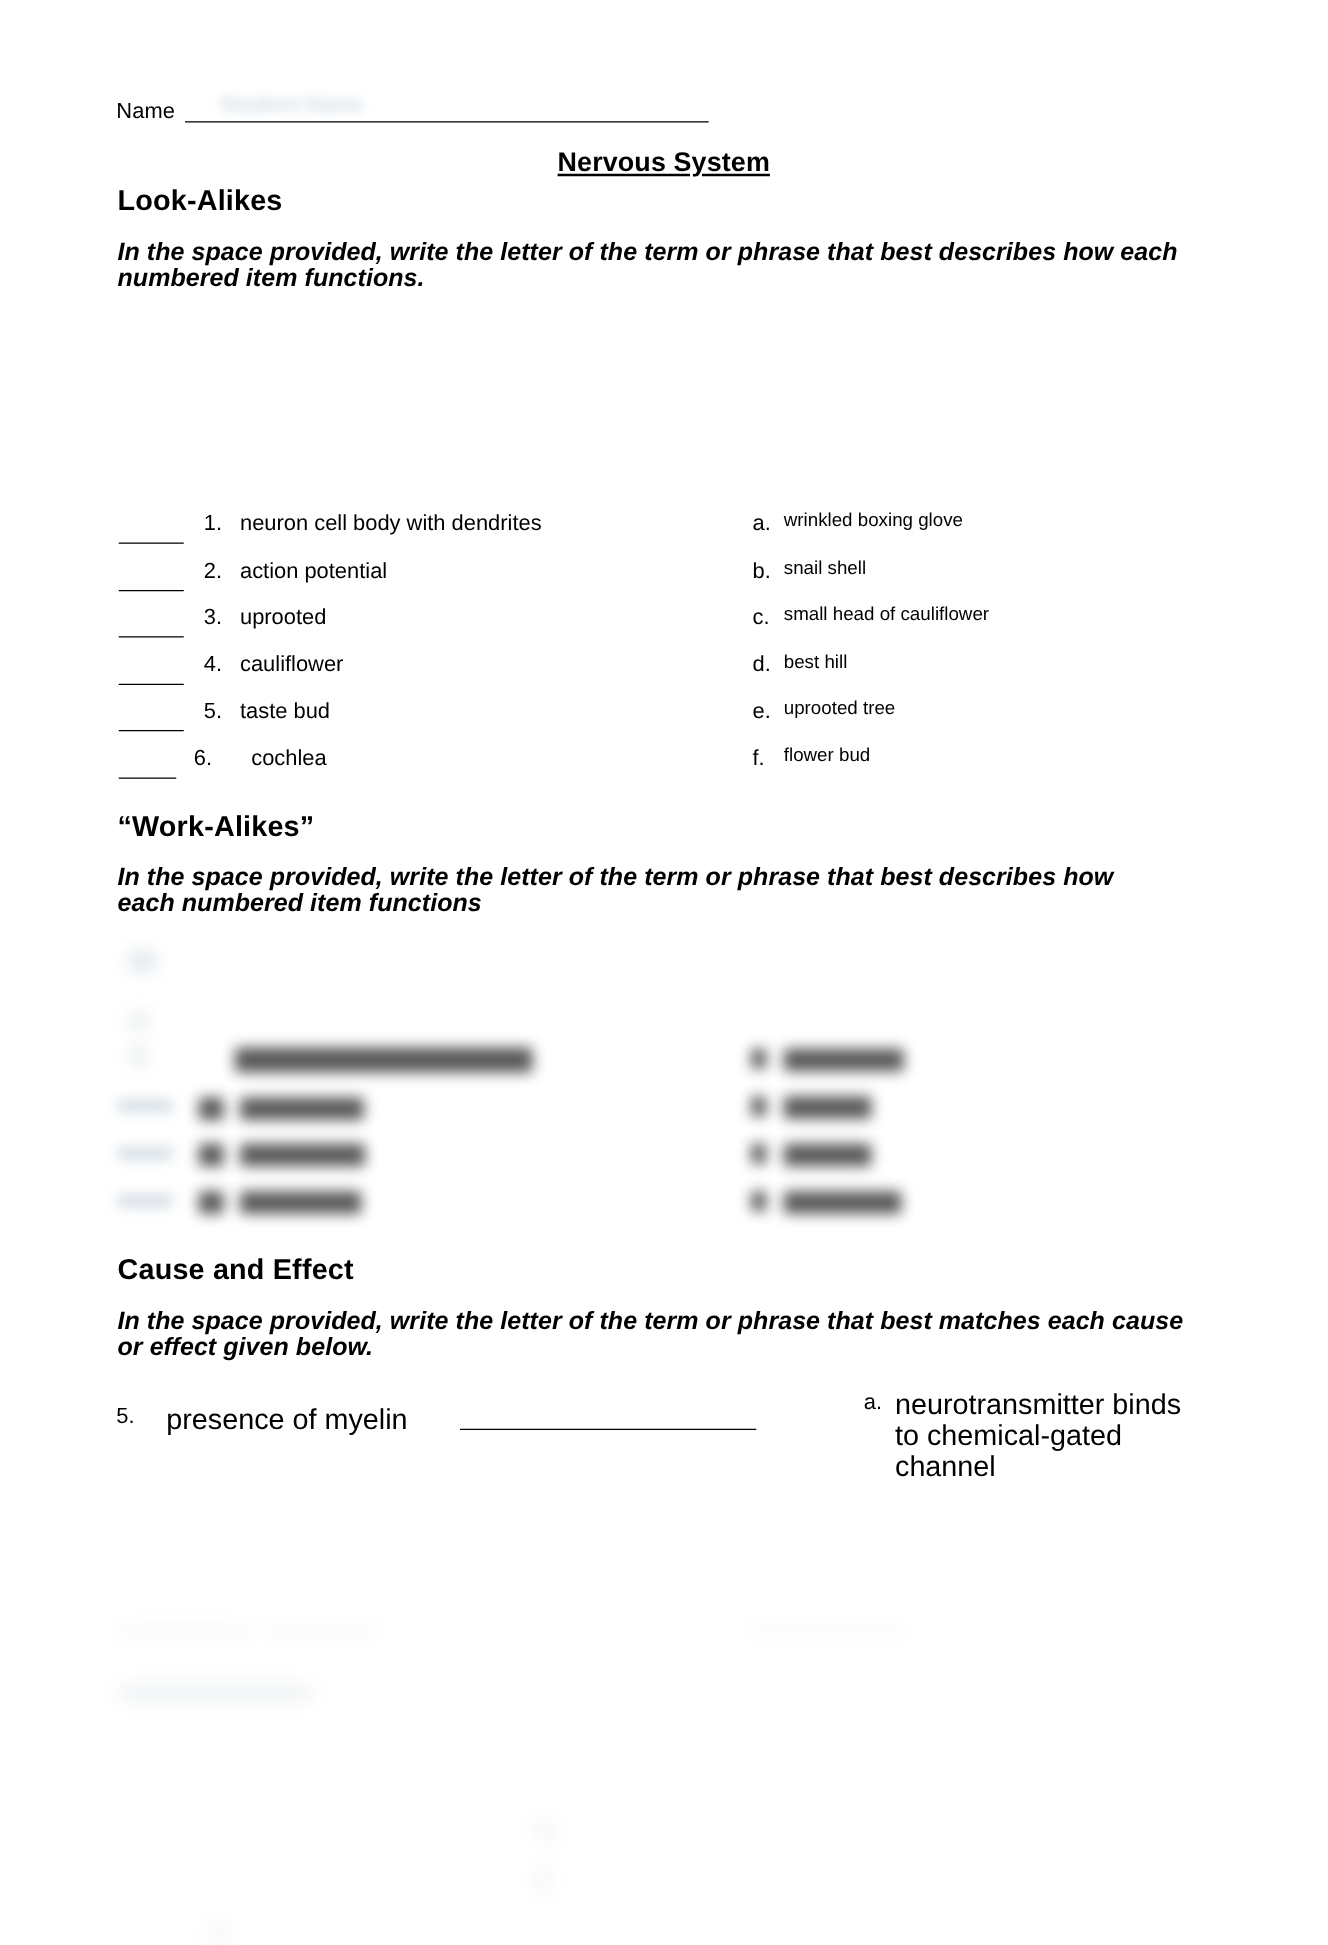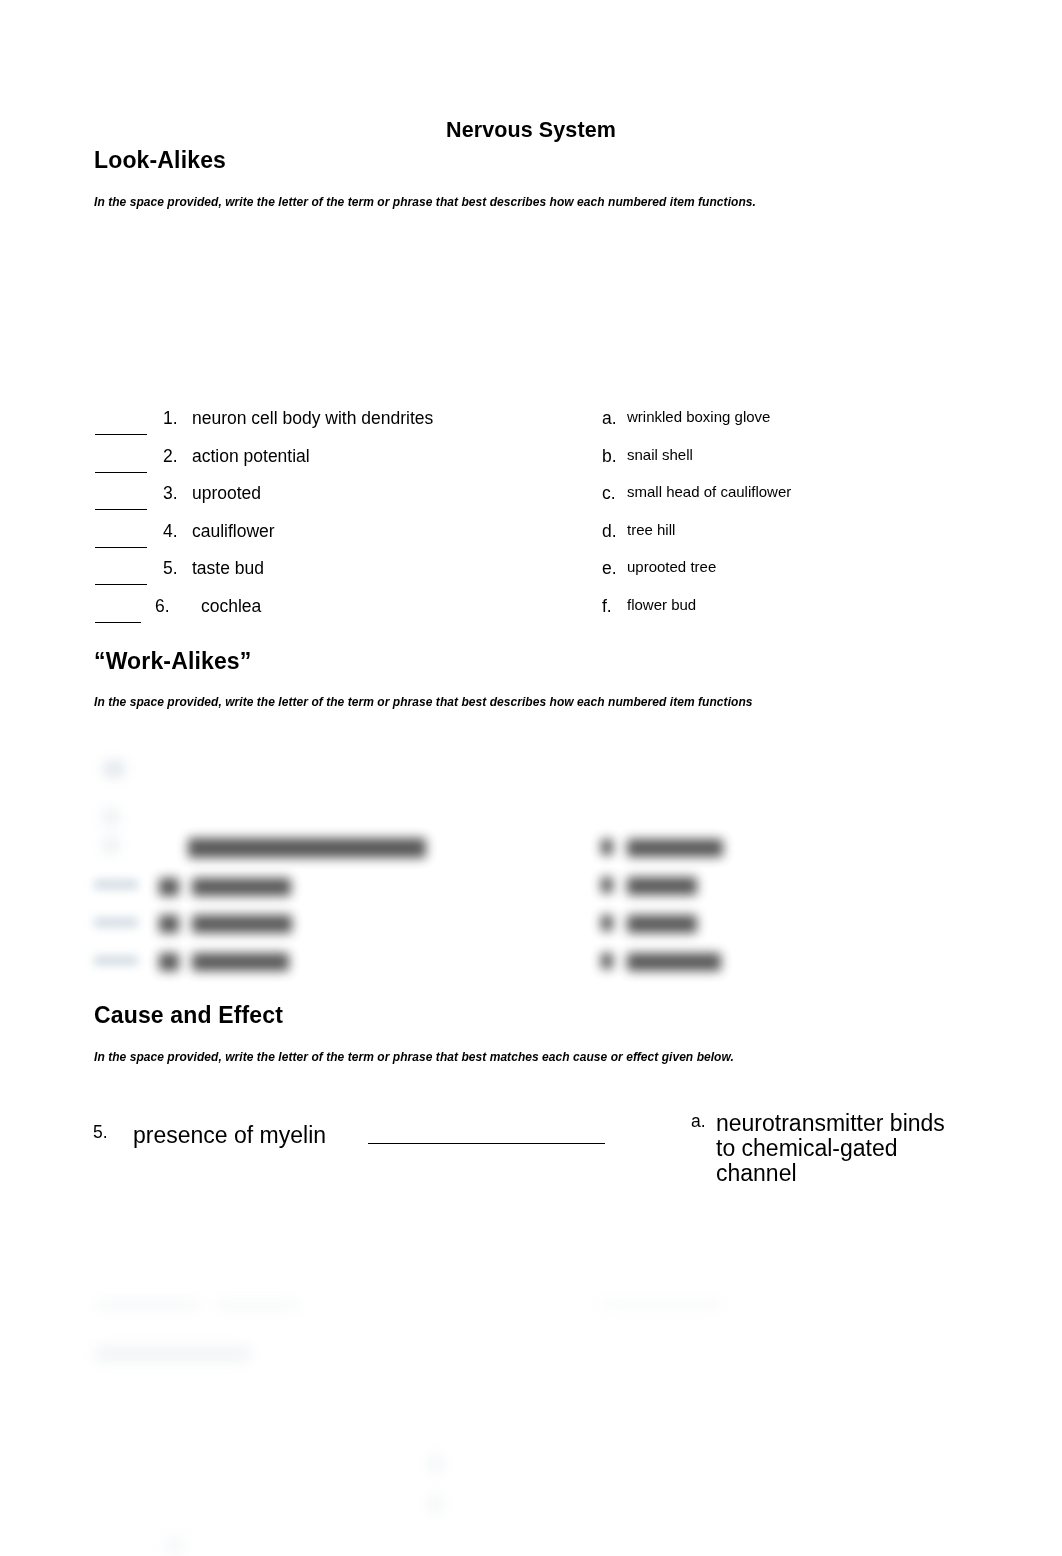--- a/index.html
+++ b/index.html
@@ -58,20 +58,21 @@
   
   .doc-title {
     position: absolute;
     left: 0;
     right: 0;
     top: 118px;
     text-align: center;
     font-size: 21.5px;
     font-weight: bold;
     letter-spacing: 0.1px;
+    text-decoration: underline;
   }
 
   
   .section-heading {
     position: absolute;
     left: 94px;
     font-size: 23px;
     font-weight: bold;
     letter-spacing: 0.15px;
     white-space: nowrap;
@@ -90,21 +91,21 @@
 
   #heading-look-alikes { top: 147px; }
   #heading-work-alikes { top: 648px; }
   #heading-cause-effect { top: 1002px; }
 
   
   .instructions {
     position: absolute;
     left: 94px;
     width: 866px;
-    font-size: 12px;
+    font-size: 20px;
     font-weight: bold;
     font-style: italic;
     line-height: 21px;
     letter-spacing: 0.05px;
   }
   #instr-1 { top: 192px; }
   #instr-2 { top: 692px; width: 840px; }
   #instr-3 { top: 1047px; width: 855px; }
 
   
@@ -253,20 +254,26 @@
     font-size: 23px;
     line-height: 25px;
     width: 230px;
   }
 </style>
 </head>
 <body>
 
 <div class="page">
 
+  <div class="name-row">
+    <span class="name-label">Name</span>
+    <span class="name-blank">
+      <span class="name-value">Student Name</span>
+    </span>
+  </div>
 
   <div class="doc-title">Nervous System</div>
 
   <div class="section-heading" id="heading-look-alikes">Look-Alikes</div>
 
   <div class="instructions" id="instr-1">In the space provided, write the letter of the term or phrase that best describes how each numbered item functions.</div>
 
   <div class="match-block" id="look-alikes-left">
 
     <div class="match-row">
@@ -328,21 +335,21 @@
     <div class="opt-row">
       <span class="opt-letter">b.</span>
       <span class="opt-text">snail shell</span>
     </div>
     <div class="opt-row">
       <span class="opt-letter">c.</span>
       <span class="opt-text">small head of cauliflower</span>
     </div>
     <div class="opt-row">
       <span class="opt-letter">d.</span>
-      <span class="opt-text">tree hill</span>
+      <span class="opt-text">best hill</span>
     </div>
     <div class="opt-row">
       <span class="opt-letter">e.</span>
       <span class="opt-text">uprooted tree</span>
     </div>
     <div class="opt-row">
       <span class="opt-letter">f.</span>
       <span class="opt-text">flower bud</span>
     </div>
 

